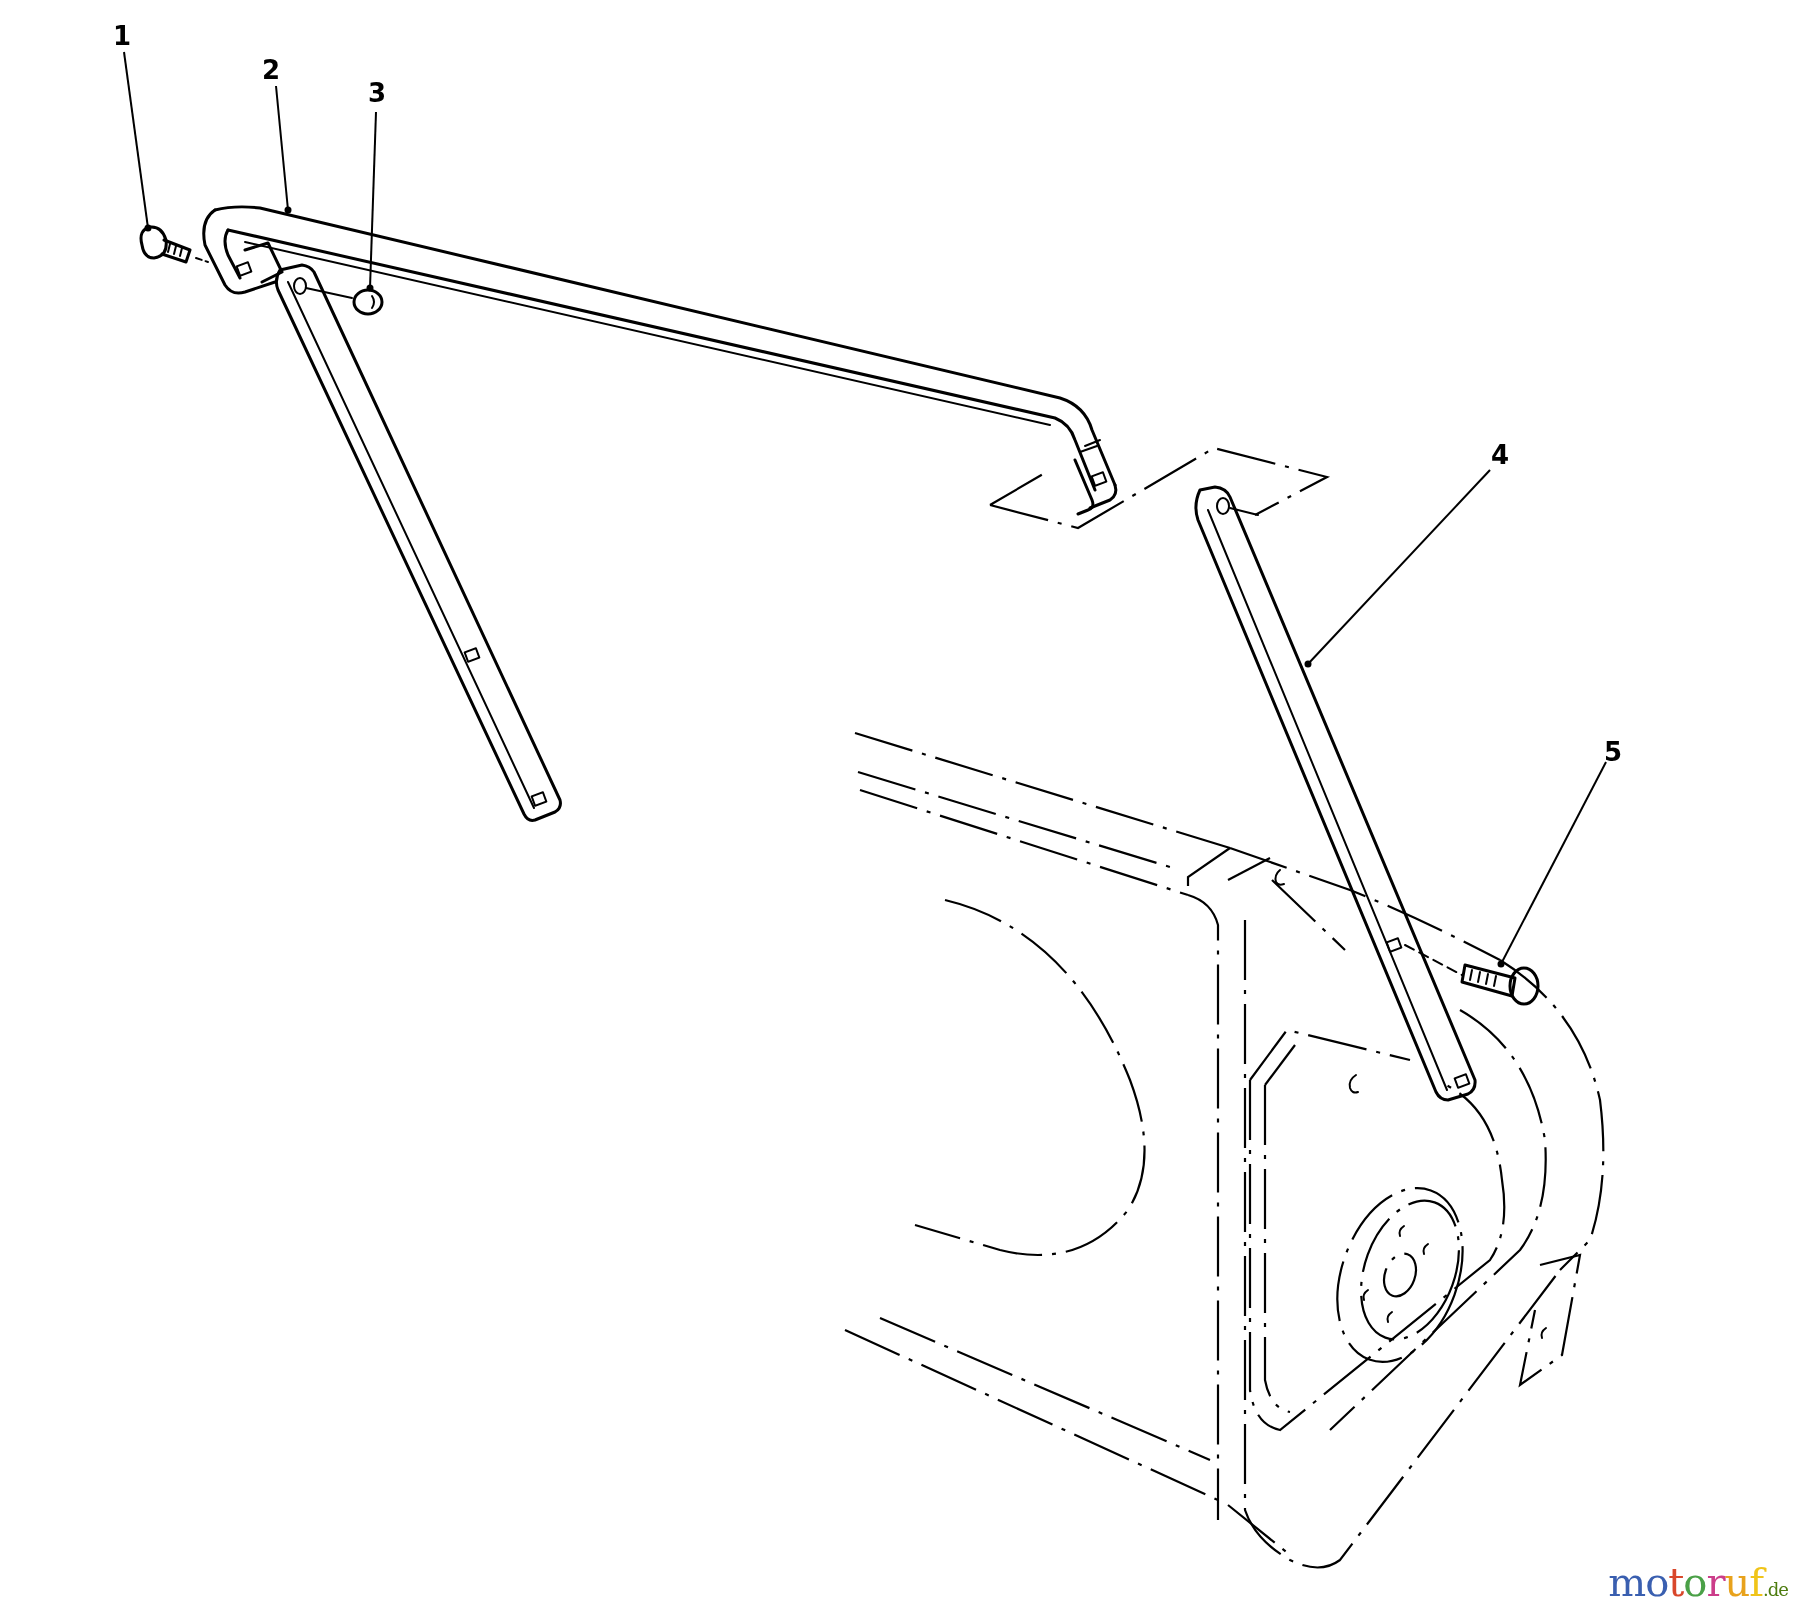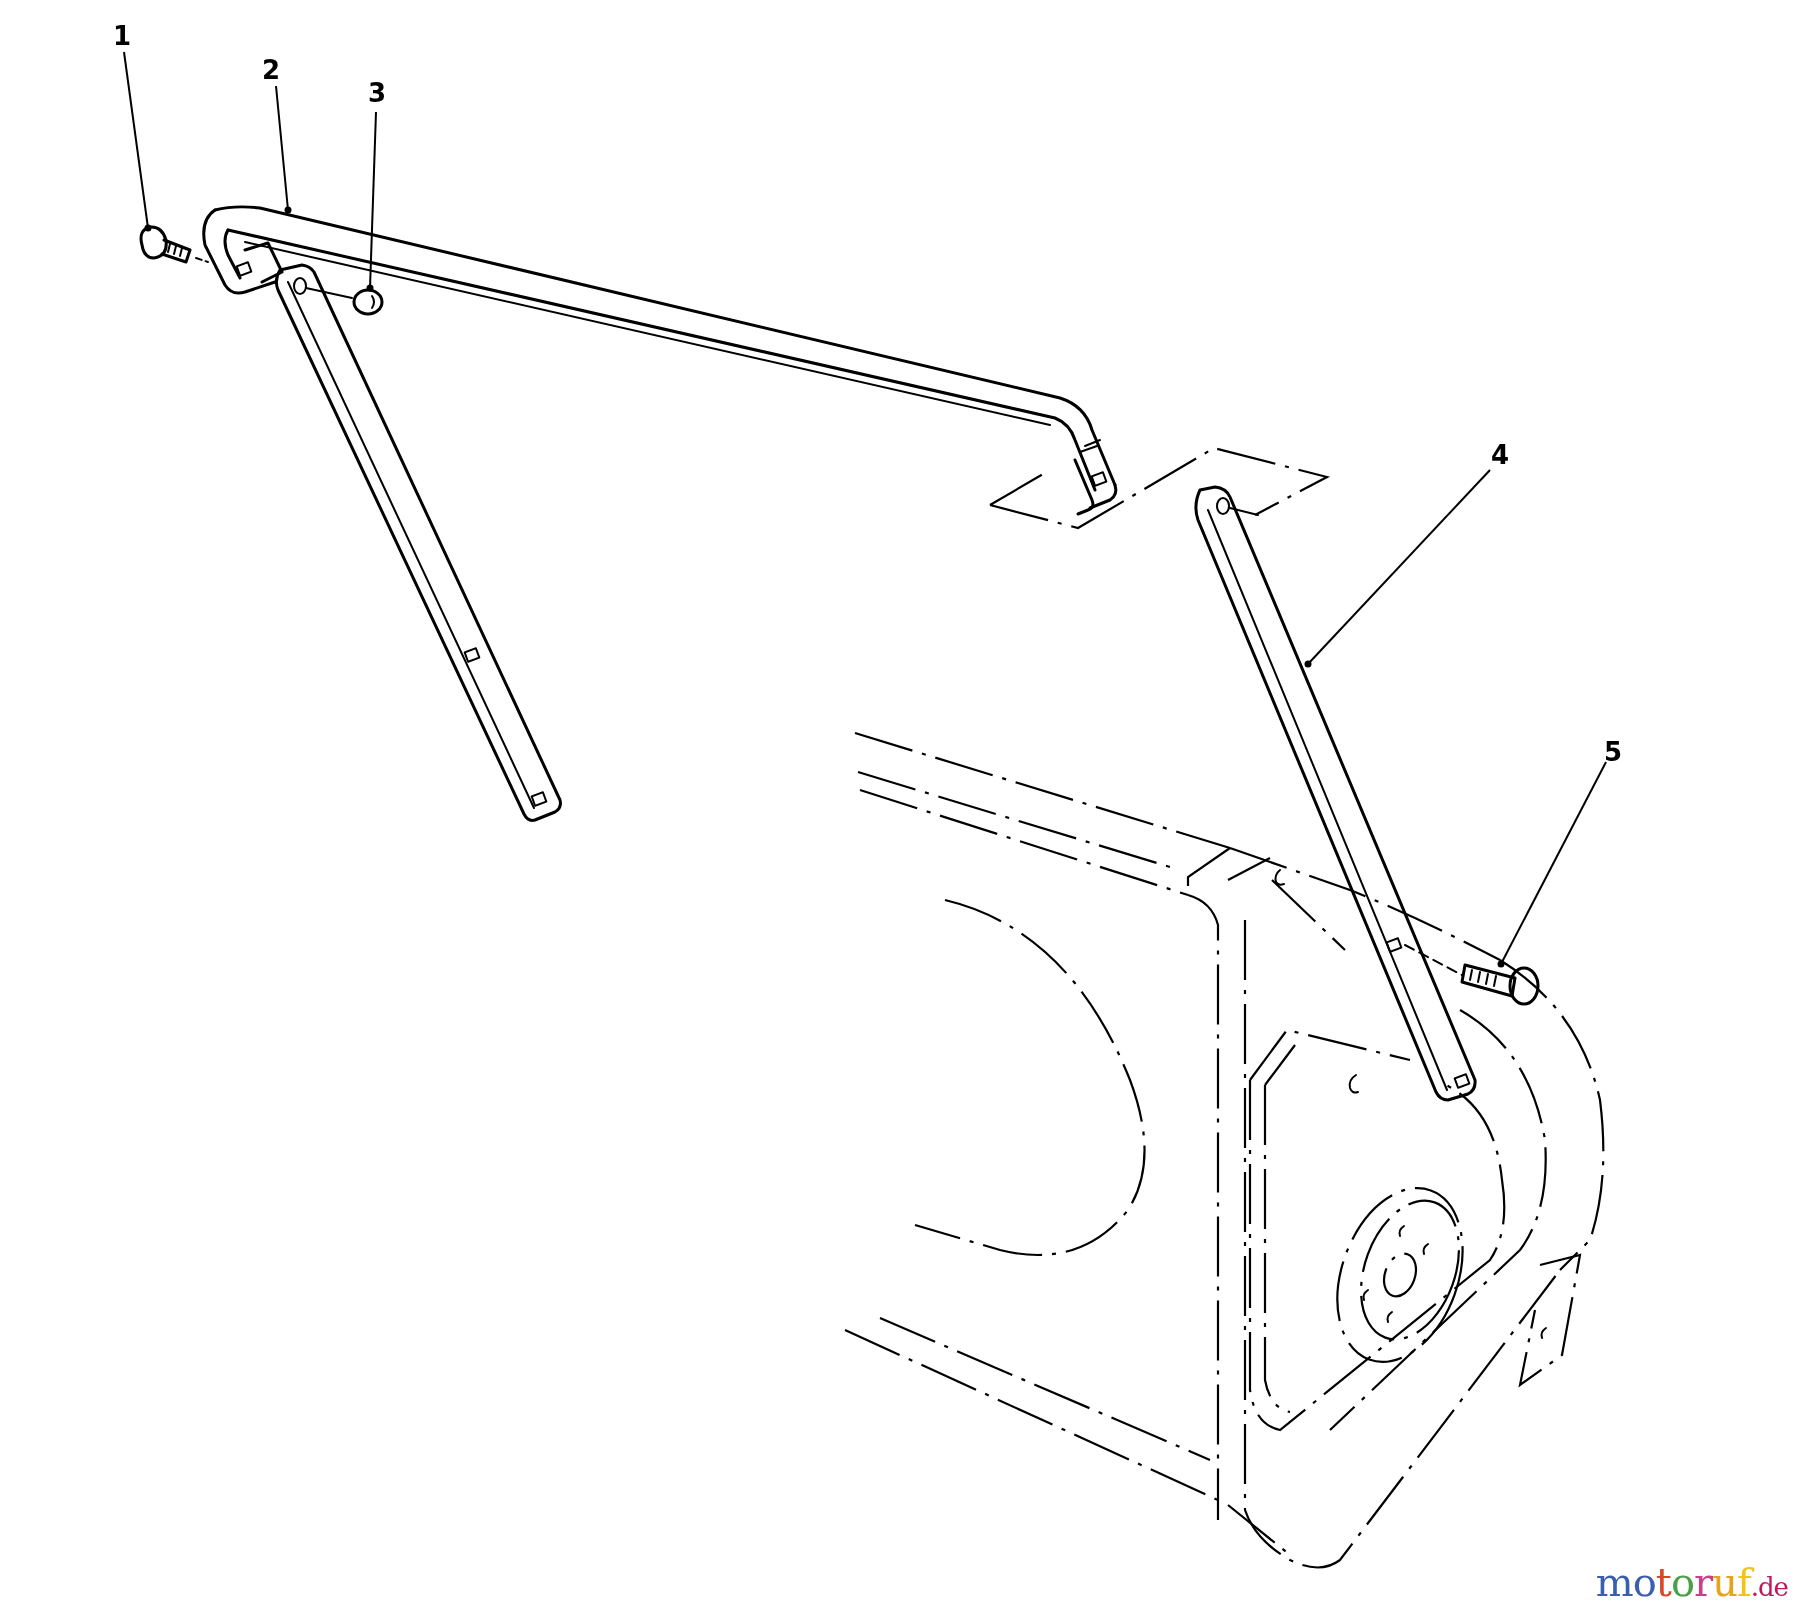--- a/index.html
+++ b/index.html
@@ -12,21 +12,21 @@
     .leader { fill: none; stroke: #000; stroke-width: 2; }
     .dot { fill: #000; }
     .callout {
       position: absolute; font-family: "DejaVu Sans", sans-serif; font-weight: bold;
       font-size: 26px; color: #000; line-height: 1; transform: translate(-50%, -50%);
     }
     .watermark {
       position: absolute; right: 12px; bottom: 18px; font-family: "DejaVu Serif", serif;
       font-size: 40px; letter-spacing: -1px; line-height: 1;
     }
-    .watermark .tld { font-size: 26px; color: #be185d; }
+    .watermark .tld { font-size: 18px; color: #4d7c0f; }
   </style>
 </head>
 <body>
 
 <div id="stage">
 
   <svg width="1800" height="1620" viewBox="0 0 1800 1620">
 
     <g>
 

